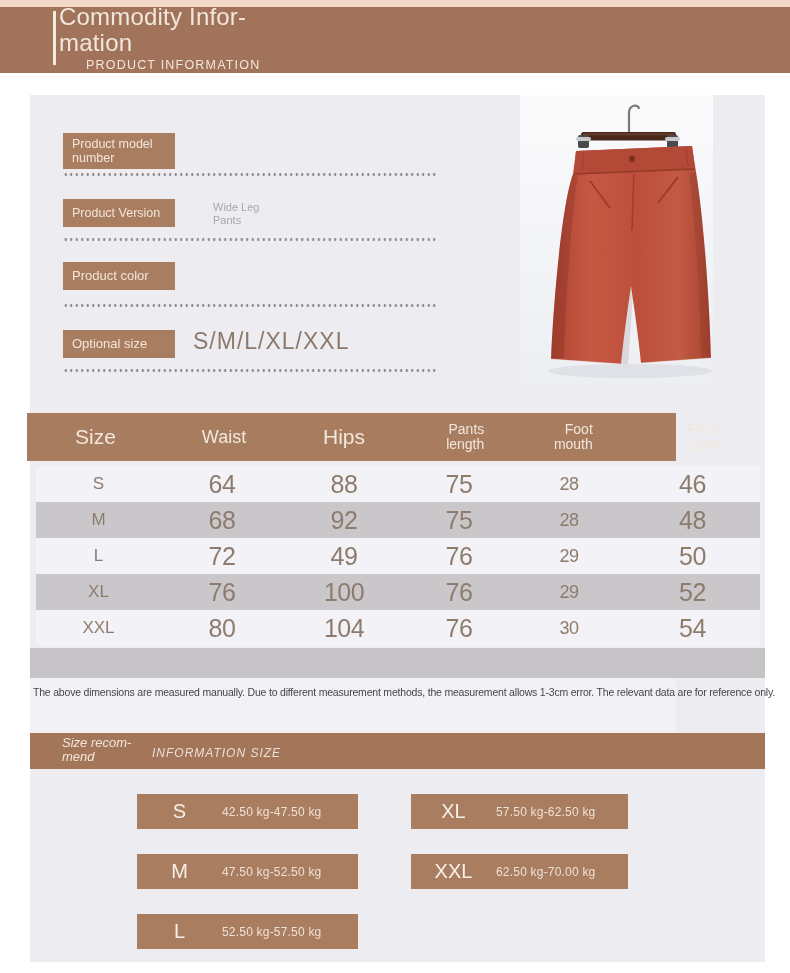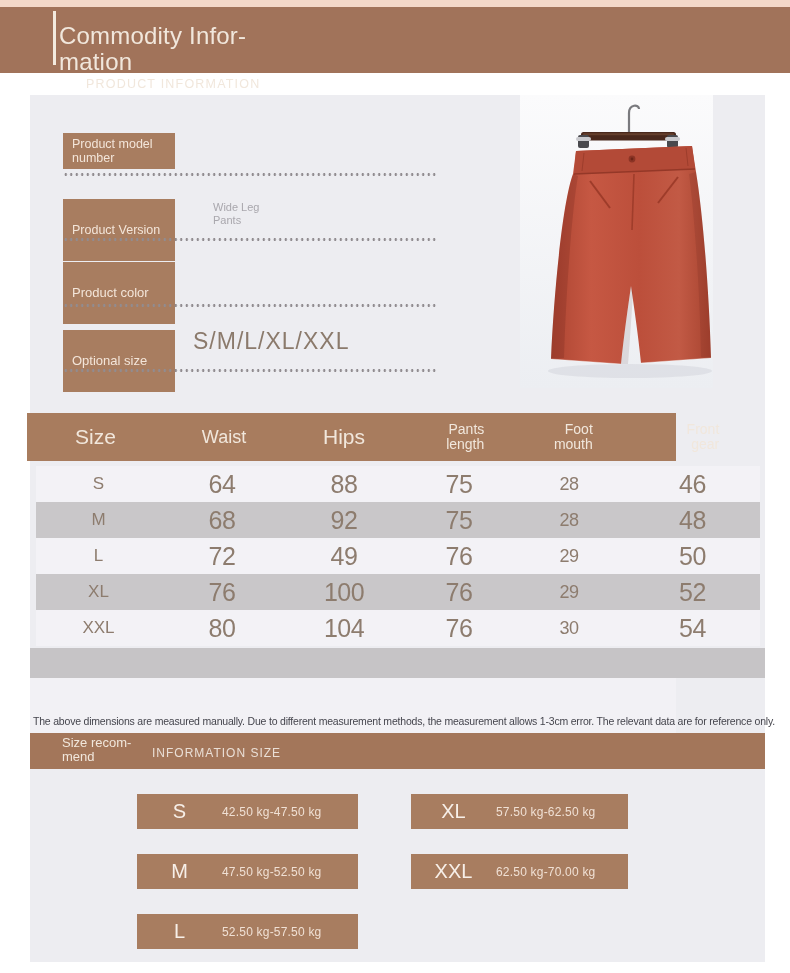--- a/index.html
+++ b/index.html
@@ -5,33 +5,33 @@
   * { margin:0; padding:0; box-sizing:border-box; }
   html,body { background:#fff; }
   body { font-family:"Liberation Sans", sans-serif; }
   .page { position:relative; width:790px; height:973px; background:#fff; overflow:hidden; margin:0 auto; }
 
   
   .top-strip { position:absolute; left:0; top:0; width:790px; height:7px; background:#f3d8c9; }
   .hdr { position:absolute; left:0; top:7px; width:790px; height:66px; background:#a1735a; }
   .hdr-vbar { position:absolute; left:53px; top:4px; width:3px; height:54px; background:#f3eade; }
   .hdr-text { position:absolute; left:59px; top:-3px; }
-  .hdr-title { font-size:24px; line-height:26px; font-weight:400; color:#f1e7dc; letter-spacing:.2px;margin-top:19px; }
+  .hdr-title { font-size:24px; line-height:26px; font-weight:400; color:#f1e7dc; letter-spacing:.2px; }
   .hdr-sub { margin:2px 0 0 27px; font-size:12.5px; letter-spacing:1.2px; color:#f1e7dc; }
 
   
   .panel { position:absolute; left:30px; top:95px; width:735px; height:867px; background:#ededf1; }
 
   .photo { position:absolute; left:490px; top:0; width:193px; height:293px; }
 
   .chip { position:absolute; left:33px; width:112px; background:#a87d60; color:#f3e5d9;
           font-size:12.5px; line-height:14px; padding:4px 9px; border:0; text-align:left;
           font-family:"Liberation Sans", sans-serif; cursor:pointer; }
   .chip.tall { min-height:30px; }
-  .chip.single { padding:24px 9px; }
+  .chip.single { padding:7px 9px; }
 
   .dots { position:absolute; left:33px; width:374px; height:5px;
           background-image:radial-gradient(circle, #918c90 1.15px, rgba(0,0,0,0) 1.45px);
           background-size:5.5px 5px; background-repeat:repeat-x; background-position:0 1px; }
 
   .val-small { position:absolute; left:183px; width:66px; font-size:11px; line-height:13px; color:#a9a7ad; }
   .val-sizes { position:absolute; left:163px; font-size:23px; letter-spacing:1px; color:#8b7a6c; }
 
   
   .tbl-head { position:absolute; left:-3px; top:318px; width:649px; height:48px; background:#a87c5e;
@@ -47,24 +47,24 @@
   .t-row.light { background:#f3f2f6; }
   .t-row.gray { background:#c9c7c9; }
   .t-row > div { text-align:center; color:#8d7c6e; }
   .c-size { font-size:17px; }
   .c-num { font-size:25px; letter-spacing:-.5px; }
   .c-num-sm { font-size:18px; }
 
   .empty-band { position:absolute; left:0; top:553px; width:735px; height:30px; background:#c6c4c6; }
 
   .disclaimer { position:absolute; left:0; top:583px; width:646px; height:55px; background:#f2f1f5;
-                color:#45454d; font-size:10.5px; letter-spacing:-.2px; white-space:nowrap; padding:37px 0 0 3px; }
-
-  
-  .rec-band { position:absolute; left:0; top:638px; width:735px; height:36px; background:#a3765a; }
+                color:#45454d; font-size:10.5px; letter-spacing:-.2px; white-space:nowrap; padding:8px 0 0 3px; }
+
+  
+  .rec-band { position:absolute; left:0; top:638px; width:735px; height:36px; background:#a3765a;font-style:italic; }
   .rec-title { position:absolute; left:32px; top:3px; font-size:13px; line-height:14px; color:#f1e7dc; }
   .rec-sub { position:absolute; left:122px; top:13px; font-size:12px; letter-spacing:1px; color:#eadfd6; }
 
   .size-btn { position:absolute; height:35px; background:#a87d60; display:flex; align-items:center;
               border:0; cursor:pointer; font-family:"Liberation Sans", sans-serif; }
   .size-btn .letter { width:85px; text-align:center; font-size:20px; color:#f7efe8; }
   .size-btn .range { font-size:12px; color:#f0e0d4; letter-spacing:.2px; }
   .col-l { left:107px; width:221px; }
   .col-r { left:381px; width:217px; }
   .row-1 { top:699px; } .row-2 { top:759px; } .row-3 { top:819px; }

